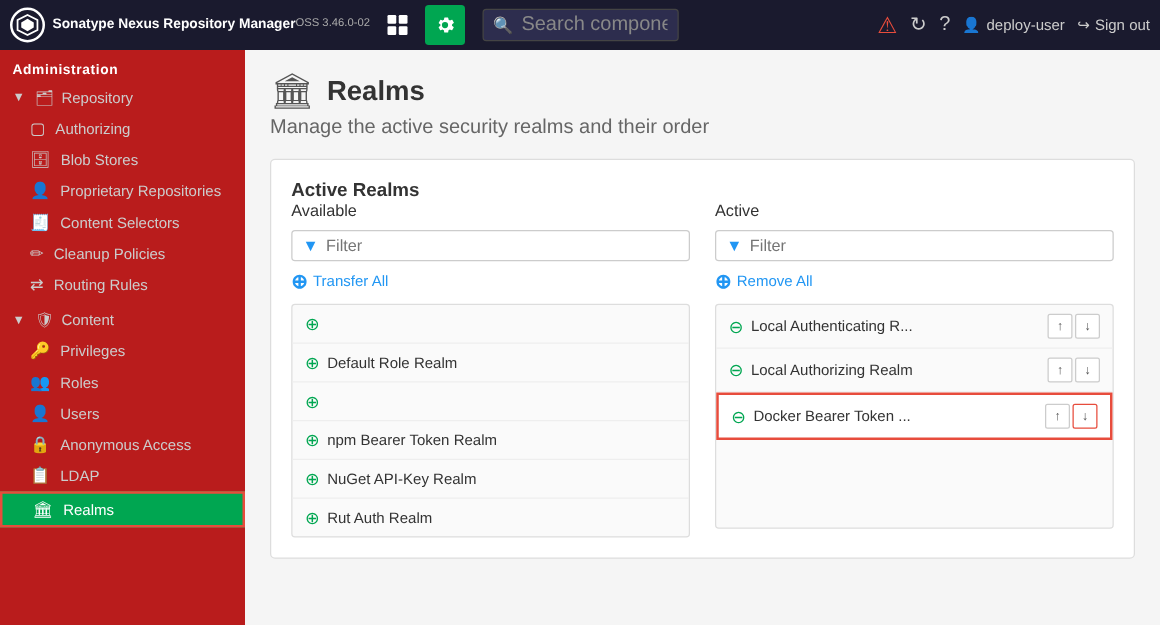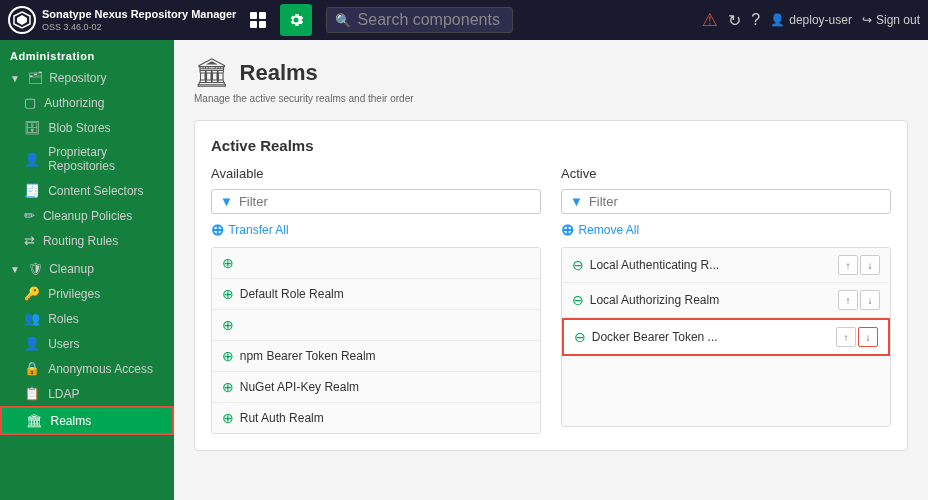--- a/index.html
+++ b/index.html
@@ -22,21 +22,21 @@
       flex-shrink: 0;
     }
     .logo-icon {
       width: 28px; height: 28px;
       background: #1a1a2e;
       border: 2px solid #fff;
       border-radius: 50%;
       display: flex; align-items: center; justify-content: center;
       font-size: 10px; color: #fff; font-weight: bold;
     }
-    .app-title-block { display: flex; flex-direction: column; }
+    .app-title-block { display: flex; flex-direction: row; }
     .app-title { font-size: 11px; font-weight: bold; color: #fff; line-height: 1.2; }
     .app-version { font-size: 9px; color: #aaa; }
     .nav-icon-btn {
       width: 32px; height: 32px;
       display: flex; align-items: center; justify-content: center;
       cursor: pointer; border-radius: 3px; color: #ccc; font-size: 16px;
     }
     .nav-icon-btn.active { background: #00a651; color: #fff; }
     .search-bar {
       flex: 1; max-width: 280px;
@@ -61,22 +61,22 @@
     .nav-user-area .icon { font-size: 16px; cursor: pointer; }
     .alert-icon { color: #e74c3c; font-size: 18px; cursor: pointer; }
     .user-btn { display: flex; align-items: center; gap: 4px; cursor: pointer; }
     .signout-btn { display: flex; align-items: center; gap: 4px; cursor: pointer; color: #ccc; }
 
     
     .layout { display: flex; height: 460px; }
 
     
     .sidebar {
-      width: 174px;
-      background: #15803d;
+      width: 196px;
+      background: #b91c1c;
       color: #ccc;
       flex-shrink: 0;
       overflow-y: auto;
       padding-top: 4px;
     }
     .sidebar-section-label {
       font-size: 11px;
       font-weight: bold;
       color: #fff;
       padding: 6px 10px 4px 10px;
@@ -111,23 +111,23 @@
       background: #f5f5f5;
       overflow-y: auto;
       padding: 16px 20px;
     }
     .page-header {
       display: flex; align-items: center; gap: 10px;
       margin-bottom: 4px;
     }
     .page-header-icon { font-size: 28px; color: #555; }
     .page-title { font-size: 22px; font-weight: bold; color: #333; }
-    .page-subtitle { font-size: 10px; color: #666; margin-bottom: 16px; }
-
-    .section-title { font-size: 15px; font-weight: bold; color: #333; margin-bottom: 12px; }
+    .page-subtitle { font-size: 16px; color: #666; margin-bottom: 16px; }
+
+    .section-title { font-size: 15px; font-weight: bold; color: #333; }
 
     .realms-container {
       background: #fff;
       border: 1px solid #ddd;
       border-radius: 4px;
       padding: 16px;
     }
 
     .columns { display: flex; gap: 20px; }
     .column { flex: 1; }
@@ -266,21 +266,21 @@
       <div class="sidebar-item">
         <span class="sidebar-icon">⇄</span>
         <span>Routing Rules</span>
       </div>
     </div>
 
     <div class="sidebar-group">
       <div class="sidebar-group-header">
         <span class="chevron">▼</span>
         <span>🛡</span>
-        <span>Cleanup</span>
+        <span>Content</span>
       </div>
       <div class="sidebar-item">
         <span class="sidebar-icon">🔑</span>
         <span>Privileges</span>
       </div>
       <div class="sidebar-item">
         <span class="sidebar-icon">👥</span>
         <span>Roles</span>
       </div>
       <div class="sidebar-item">

